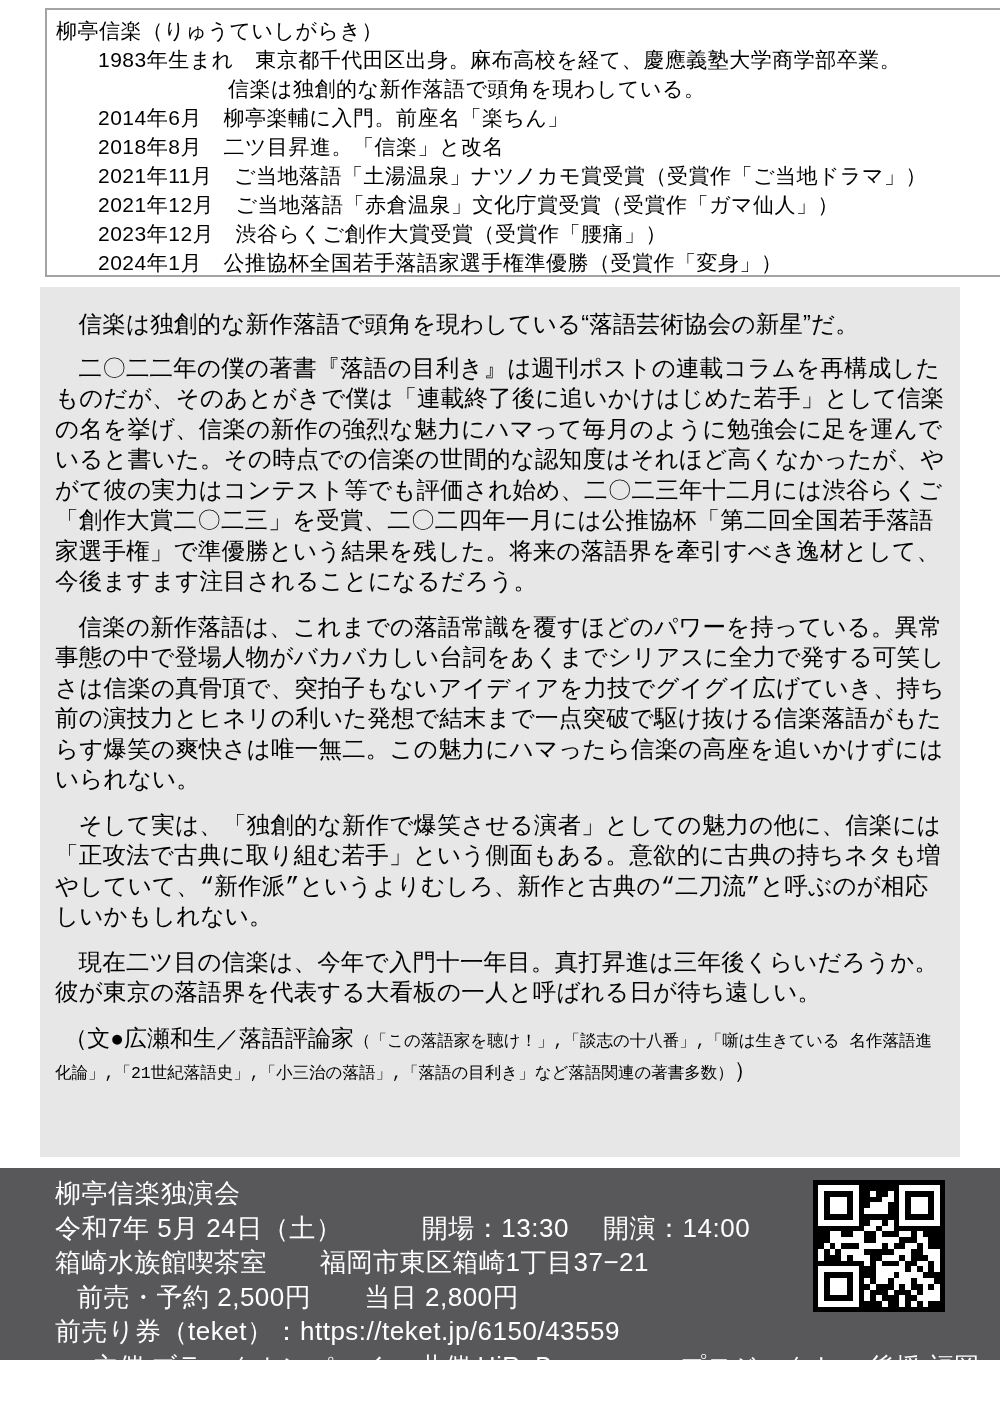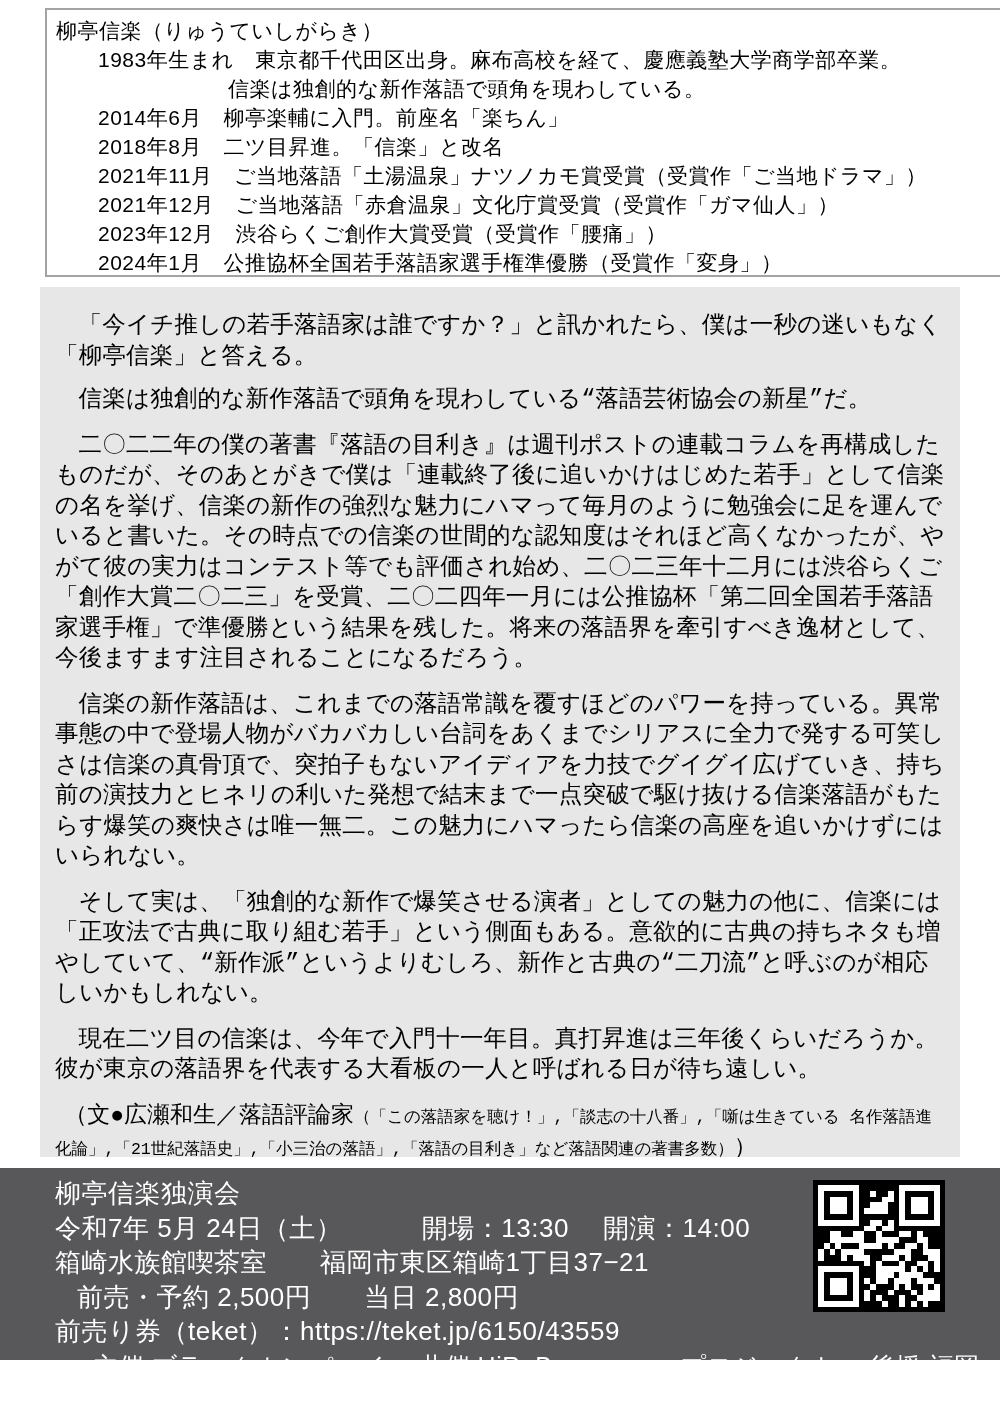--- a/index.html
+++ b/index.html
@@ -83,21 +83,20 @@
   <div class="bio-line deep">信楽は独創的な新作落語で頭角を現わしている。</div>
   <div class="bio-line">2014年6月　柳亭楽輔に入門。前座名「楽ちん」</div>
   <div class="bio-line">2018年8月　二ツ目昇進。「信楽」と改名</div>
   <div class="bio-line">2021年11月　ご当地落語「土湯温泉」ナツノカモ賞受賞（受賞作「ご当地ドラマ」）</div>
   <div class="bio-line">2021年12月　ご当地落語「赤倉温泉」文化庁賞受賞（受賞作「ガマ仙人」）</div>
   <div class="bio-line">2023年12月　渋谷らくご創作大賞受賞（受賞作「腰痛」）</div>
   <div class="bio-line">2024年1月　公推協杯全国若手落語家選手権準優勝（受賞作「変身」）</div>
 </div>
 
 <div class="essay">
-  <p>「今イチ推しの若手落語家は誰ですか？」と訊かれたら、僕は一秒の迷いもなく「柳亭信楽」と答える。</p>
   <p>信楽は独創的な新作落語で頭角を現わしている“落語芸術協会の新星”だ。</p>
   <p>二〇二二年の僕の著書『落語の目利き』は週刊ポストの連載コラムを再構成したものだが、そのあとがきで僕は「連載終了後に追いかけはじめた若手」として信楽の名を挙げ、信楽の新作の強烈な魅力にハマって毎月のように勉強会に足を運んでいると書いた。その時点での信楽の世間的な認知度はそれほど高くなかったが、やがて彼の実力はコンテスト等でも評価され始め、二〇二三年十二月には渋谷らくご「創作大賞二〇二三」を受賞、二〇二四年一月には公推協杯「第二回全国若手落語家選手権」で準優勝という結果を残した。将来の落語界を牽引すべき逸材として、今後ますます注目されることになるだろう。</p>
   <p>信楽の新作落語は、これまでの落語常識を覆すほどのパワーを持っている。異常事態の中で登場人物がバカバカしい台詞をあくまでシリアスに全力で発する可笑しさは信楽の真骨頂で、突拍子もないアイディアを力技でグイグイ広げていき、持ち前の演技力とヒネリの利いた発想で結末まで一点突破で駆け抜ける信楽落語がもたらす爆笑の爽快さは唯一無二。この魅力にハマったら信楽の高座を追いかけずにはいられない。</p>
   <p>そして実は、「独創的な新作で爆笑させる演者」としての魅力の他に、信楽には「正攻法で古典に取り組む若手」という側面もある。意欲的に古典の持ちネタも増やしていて、“新作派”というよりむしろ、新作と古典の“二刀流”と呼ぶのが相応しいかもしれない。</p>
   <p>現在二ツ目の信楽は、今年で入門十一年目。真打昇進は三年後くらいだろうか。彼が東京の落語界を代表する大看板の一人と呼ばれる日が待ち遠しい。</p>
   <div class="credit"><span>（文●広瀬和生／落語評論家</span><span class="small">（「この落語家を聴け！」,「談志の十八番」,「噺は生きている 名作落語進化論」,「21世紀落語史」,「小三治の落語」,「落語の目利き」など落語関連の著書多数）</span><span>）</span></div>
 </div>
 
 <div class="footer">
   <div class="f-line">柳亭信楽独演会</div>

